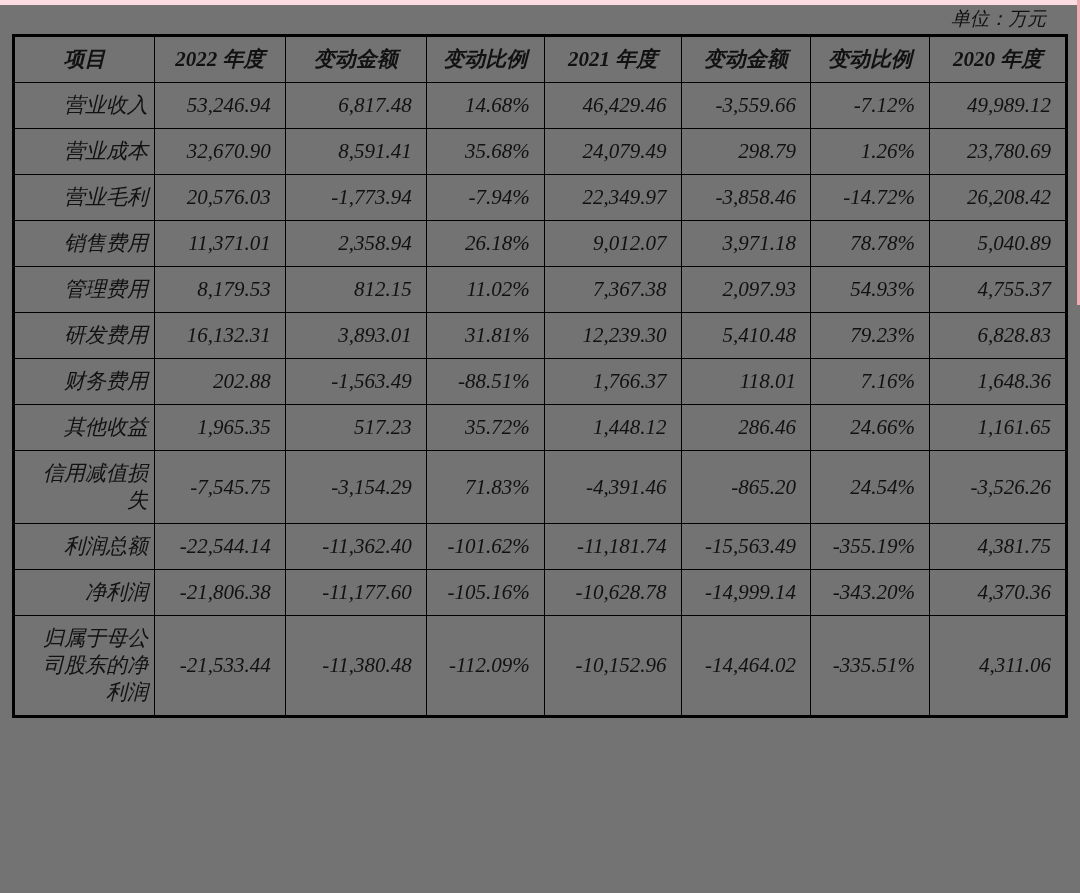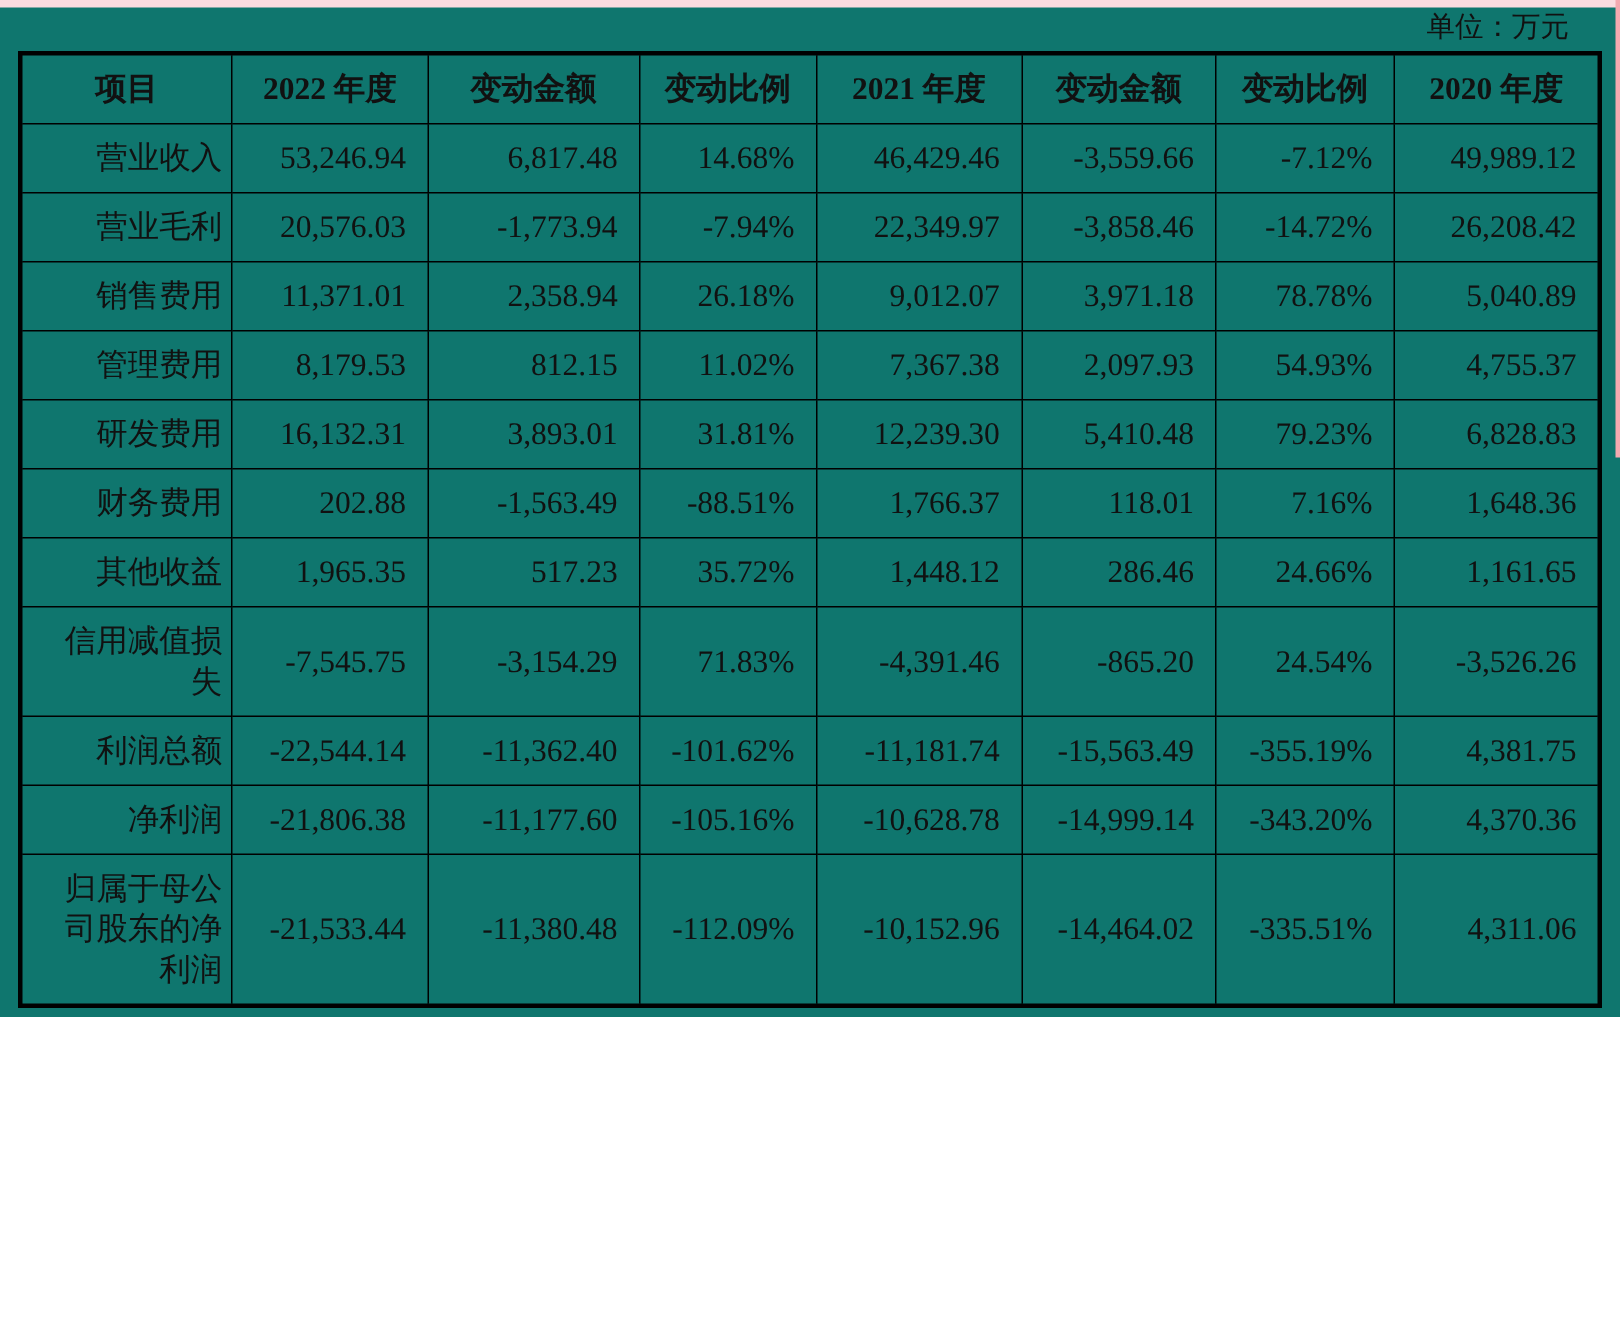--- a/index.html
+++ b/index.html
@@ -7,22 +7,23 @@
     width: 1080px;
     height: 893px;
     background: #ffffff;
     font-family: "Liberation Serif", "DejaVu Serif", serif;
     color: #111111;
     overflow: hidden;
   }
   .page {
     position: relative;
     width: 1080px;
-    height: 678px;
-    background: #0f766e;
+    height: 893px;
+    background: #737373;
+    font-style: italic;
   }
   .top-edge-strip {
     position: absolute;
     top: 0; left: 0;
     width: 100%; height: 5px;
     background: #fbdce0;
   }
   .right-edge-line {
     position: absolute;
     top: 0; right: 0;
@@ -105,20 +106,30 @@
           <td class="item">营业收入</td>
           <td class="num">53,246.94</td>
           <td class="num">6,817.48</td>
           <td class="num">14.68%</td>
           <td class="num">46,429.46</td>
           <td class="num">-3,559.66</td>
           <td class="num">-7.12%</td>
           <td class="num">49,989.12</td>
         </tr>
         <tr>
+          <td class="item">营业成本</td>
+          <td class="num">32,670.90</td>
+          <td class="num">8,591.41</td>
+          <td class="num">35.68%</td>
+          <td class="num">24,079.49</td>
+          <td class="num">298.79</td>
+          <td class="num">1.26%</td>
+          <td class="num">23,780.69</td>
+        </tr>
+        <tr>
           <td class="item">营业毛利</td>
           <td class="num">20,576.03</td>
           <td class="num">-1,773.94</td>
           <td class="num">-7.94%</td>
           <td class="num">22,349.97</td>
           <td class="num">-3,858.46</td>
           <td class="num">-14.72%</td>
           <td class="num">26,208.42</td>
         </tr>
         <tr>

